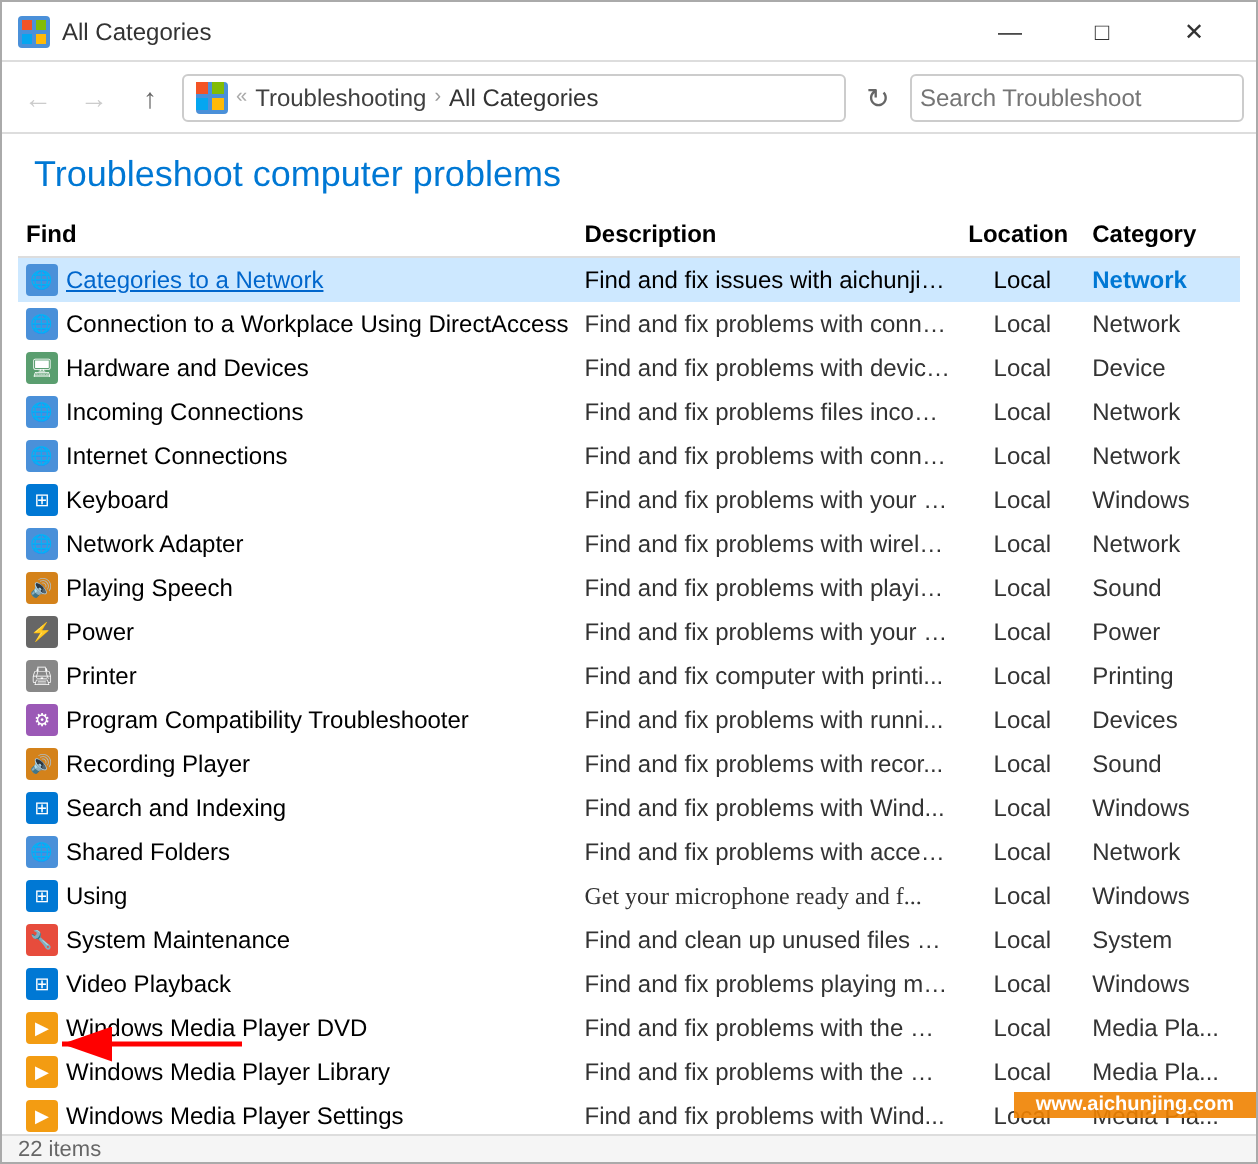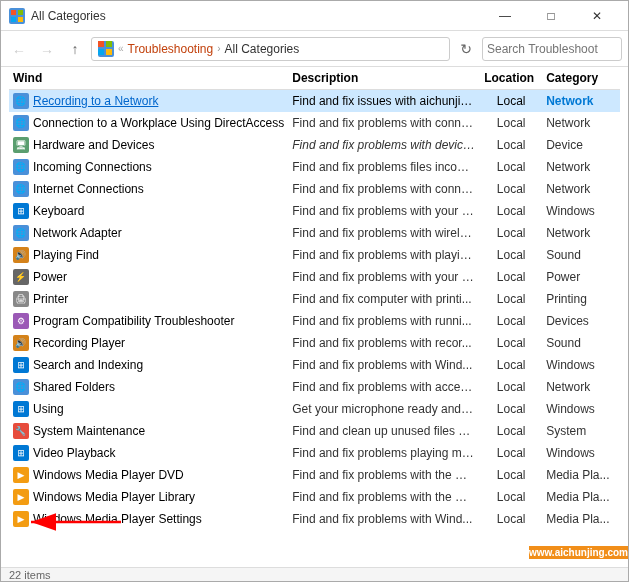--- a/index.html
+++ b/index.html
@@ -100,38 +100,38 @@
       font-size: 12px;
     }
     .breadcrumb-icon {
       width: 16px;
       height: 16px;
       background: #4a90d9;
       border-radius: 2px;
       flex-shrink: 0;
     }
     .breadcrumb-text {
-      color: #c2410c;
+      color: #404040;
     }
     .breadcrumb-sep { color: #999; font-size: 10px; }
     .breadcrumb-current { color: #333; font-weight: 500; }
     .refresh-btn {
       width: 24px;
       height: 24px;
       border: none;
       background: transparent;
       cursor: pointer;
       display: flex;
       align-items: center;
       justify-content: center;
       color: #666;
       font-size: 14px;
     }
     .search-box {
-      width: 140px;
+      width: 167px;
       height: 24px;
       border: 1px solid #ccc;
       border-radius: 3px;
       display: flex;
       align-items: center;
       padding: 0 4px;
       background: #fff;
     }
     .search-input {
       flex: 1;
@@ -282,56 +282,59 @@
       <span class="breadcrumb-sep">›</span>
       <span class="breadcrumb-current">All Categories</span>
     </div>
     <button class="refresh-btn">↻</button>
     <div class="search-box">
       <input class="search-input" type="text" placeholder="Search Troubleshoot" style="">
 
     </div>
   </div>
 
+  <div class="page-heading">
+    <h1 class="page-title">Troubleshoot computer problems</h1>
+  </div>
 
   <div class="table-container">
     <table>
       <thead>
         <tr>
-          <th class="col-name">Wind</th>
+          <th class="col-name">Find</th>
           <th class="col-desc">Description</th>
           <th class="col-loc">Location</th>
           <th class="col-cat">Category</th>
         </tr>
       </thead>
       <tbody id="items-tbody">
       <tr class="row-selected">
             <td style="display: flex; align-items: center; gap: 4px; overflow: visible; max-width: none; white-space: nowrap;">
               <div class="icon-box" style="background: rgb(74, 144, 217); font-size: 9px; overflow: hidden;">🌐</div>
-              <span class="item-link">Recording to a Network</span>
+              <span class="item-link">Categories to a Network</span>
             </td>
             <td class="td-desc" style="max-width: 190px; overflow: hidden; text-overflow: ellipsis; white-space: nowrap;">Find and fix issues with aichunjing...</td>
             <td class="td-loc" style="text-align: center;">Local</td>
             <td class="td-cat" style="font-weight: 600; color: rgb(0, 120, 212);">Network</td>
           </tr>
           <tr>
             <td style="display: flex; align-items: center; gap: 4px; overflow: visible; max-width: none; white-space: nowrap;">
               <div class="icon-box" style="background: rgb(74, 144, 217); font-size: 9px; overflow: hidden;">🌐</div>
               <span class="item-text">Connection to a Workplace Using DirectAccess</span>
             </td>
             <td class="td-desc" style="max-width: 190px; overflow: hidden; text-overflow: ellipsis; white-space: nowrap;">Find and fix problems with conne...</td>
             <td class="td-loc" style="text-align: center;">Local</td>
             <td class="td-cat">Network</td>
           </tr>
           <tr>
             <td style="display: flex; align-items: center; gap: 4px; overflow: visible; max-width: none; white-space: nowrap;">
               <div class="icon-box" style="background: rgb(90, 158, 111); font-size: 9px; overflow: hidden;">🖥</div>
               <span class="item-text">Hardware and Devices</span>
             </td>
-            <td class="td-desc" style="max-width: 190px; overflow: hidden; text-overflow: ellipsis; white-space: nowrap; font-style: italic;">Find and fix problems with device...</td>
+            <td class="td-desc" style="max-width: 190px; overflow: hidden; text-overflow: ellipsis; white-space: nowrap;">Find and fix problems with device...</td>
             <td class="td-loc" style="text-align: center;">Local</td>
             <td class="td-cat">Device</td>
           </tr>
           <tr>
             <td style="display: flex; align-items: center; gap: 4px; overflow: visible; max-width: none; white-space: nowrap;">
               <div class="icon-box" style="background: rgb(74, 144, 217); font-size: 9px; overflow: hidden;">🌐</div>
               <span class="item-text">Incoming Connections</span>
             </td>
             <td class="td-desc" style="max-width: 190px; overflow: hidden; text-overflow: ellipsis; white-space: nowrap;">Find and fix problems files incom...</td>
             <td class="td-loc" style="text-align: center;">Local</td>
@@ -360,21 +363,21 @@
               <div class="icon-box" style="background: rgb(74, 144, 217); font-size: 9px; overflow: hidden;">🌐</div>
               <span class="item-text">Network Adapter</span>
             </td>
             <td class="td-desc" style="max-width: 190px; overflow: hidden; text-overflow: ellipsis; white-space: nowrap;">Find and fix problems with wirele...</td>
             <td class="td-loc" style="text-align: center;">Local</td>
             <td class="td-cat">Network</td>
           </tr>
           <tr>
             <td style="display: flex; align-items: center; gap: 4px; overflow: visible; max-width: none; white-space: nowrap;">
               <div class="icon-box" style="background: rgb(212, 130, 26); font-size: 9px; overflow: hidden;">🔊</div>
-              <span class="item-text">Playing Find</span>
+              <span class="item-text">Playing Speech</span>
             </td>
             <td class="td-desc" style="max-width: 190px; overflow: hidden; text-overflow: ellipsis; white-space: nowrap;">Find and fix problems with playin...</td>
             <td class="td-loc" style="text-align: center;">Local</td>
             <td class="td-cat">Sound</td>
           </tr>
           <tr>
             <td style="display: flex; align-items: center; gap: 4px; overflow: visible; max-width: none; white-space: nowrap;">
               <div class="icon-box" style="background: rgb(102, 102, 102); font-size: 9px; overflow: hidden;">⚡</div>
               <span class="item-text">Power</span>
             </td>
@@ -425,21 +428,21 @@
             </td>
             <td class="td-desc" style="max-width: 190px; overflow: hidden; text-overflow: ellipsis; white-space: nowrap;">Find and fix problems with acces...</td>
             <td class="td-loc" style="text-align: center;">Local</td>
             <td class="td-cat">Network</td>
           </tr>
           <tr>
             <td style="display: flex; align-items: center; gap: 4px; overflow: visible; max-width: none; white-space: nowrap;">
               <div class="icon-box" style="background: rgb(0, 120, 212); font-size: 9px; overflow: hidden;">⊞</div>
               <span class="item-text">Using</span>
             </td>
-            <td class="td-desc" style="max-width: 190px; overflow: hidden; text-overflow: ellipsis; white-space: nowrap;">Get your microphone ready and f...</td>
+            <td class="td-desc" style="max-width: 190px; overflow: hidden; text-overflow: ellipsis; white-space: nowrap; font-family: Liberation Serif, serif;">Get your microphone ready and f...</td>
             <td class="td-loc" style="text-align: center;">Local</td>
             <td class="td-cat">Windows</td>
           </tr>
           <tr>
             <td style="display: flex; align-items: center; gap: 4px; overflow: visible; max-width: none; white-space: nowrap;">
               <div class="icon-box" style="background: rgb(231, 76, 60); font-size: 9px; overflow: hidden;">🔧</div>
               <span class="item-text">System Maintenance</span>
             </td>
             <td class="td-desc" style="max-width: 190px; overflow: hidden; text-overflow: ellipsis; white-space: nowrap;">Find and clean up unused files an...</td>
             <td class="td-loc" style="text-align: center;">Local</td>
@@ -482,21 +485,21 @@
             <td class="td-cat">Media Pla...</td>
           </tr>
         </tbody>
     </table>
   </div>
 
   <div class="status-bar">
     <span>22 items</span>
   </div>
 
-  <div style="position:absolute;bottom:22px;right:0;background:rgba(240,130,0,0.9);color:#fff;font-size:10px;padding:1px 0;z-index:20;pointer-events:none;font-weight:bold;">
+  <div style="position:absolute;bottom:22px;right:0;background:rgba(240,130,0,0.9);color:#fff;font-size:10px;padding:1px 11px;z-index:20;pointer-events:none;font-weight:bold;">
     www.aichunjing.com
   </div>
 
   <div style="position:absolute;bottom:46px;left:20px;z-index:10;pointer-events:none;">
     <svg width="120" height="40" viewBox="0 0 120 40">
       <defs>
         <marker id="arrowhead" markerWidth="10" markerHeight="7" refX="10" refY="3.5" orient="auto">
           <polygon points="0 0, 10 3.5, 0 7" fill="red"></polygon>
         </marker>
       </defs>

